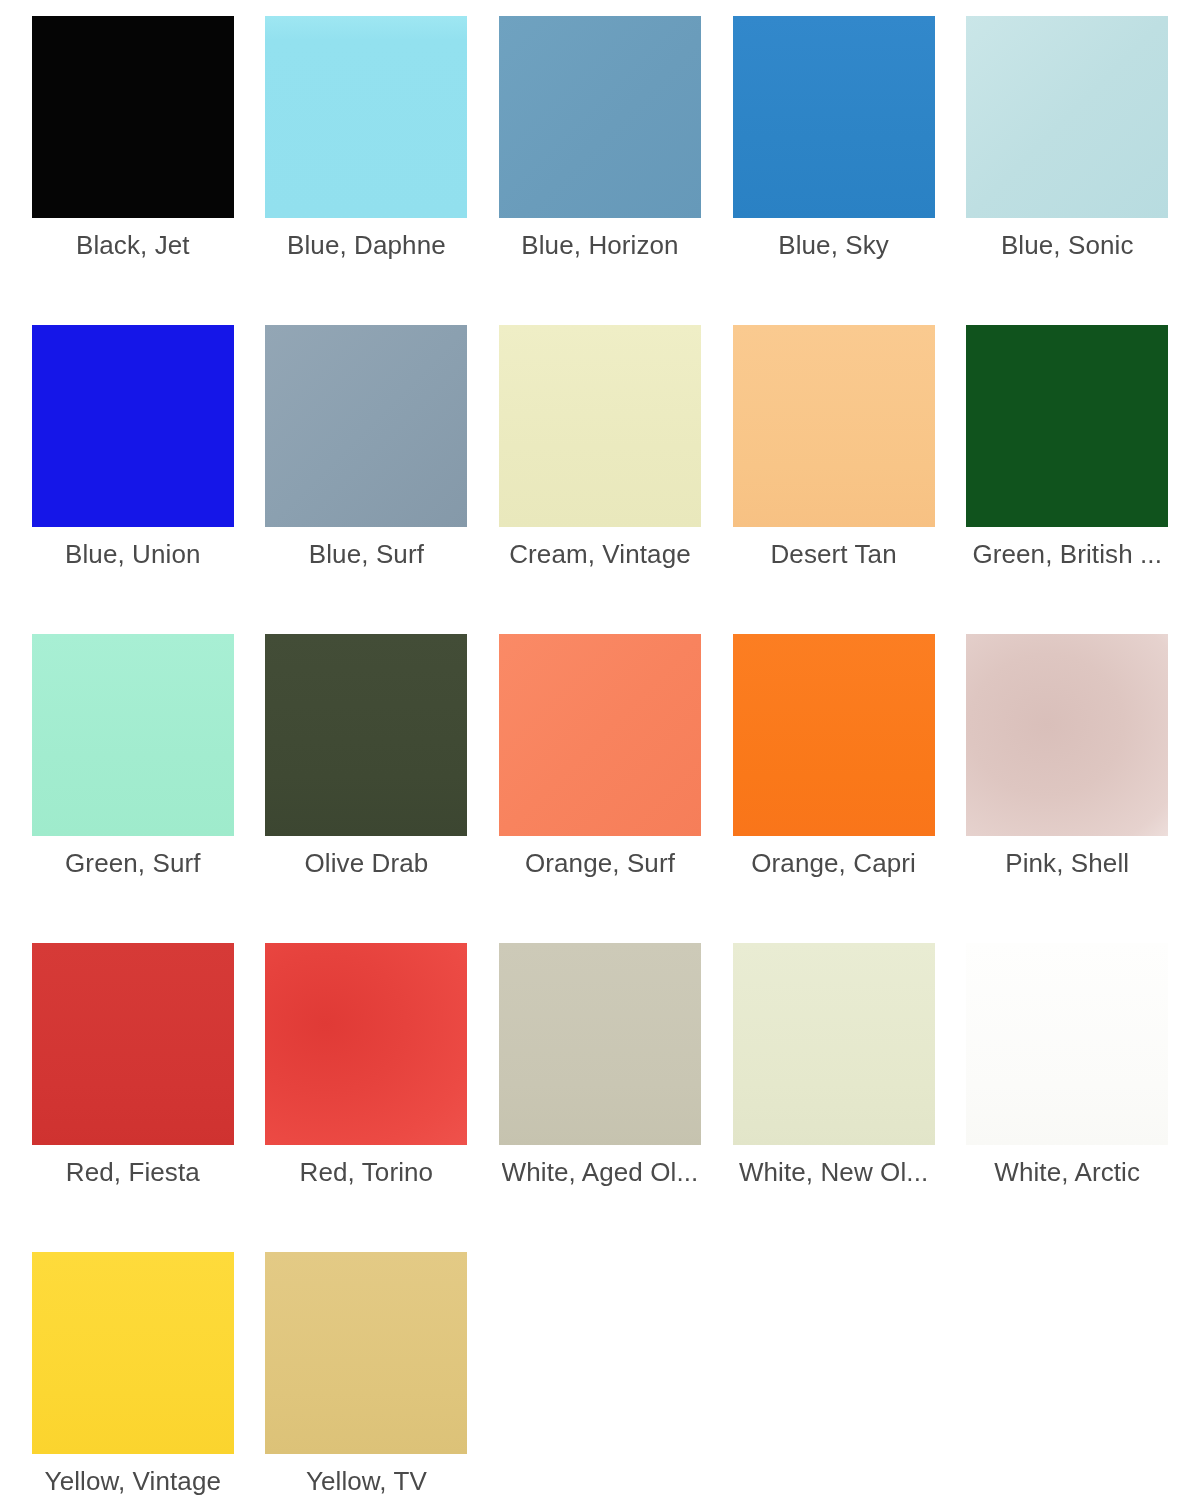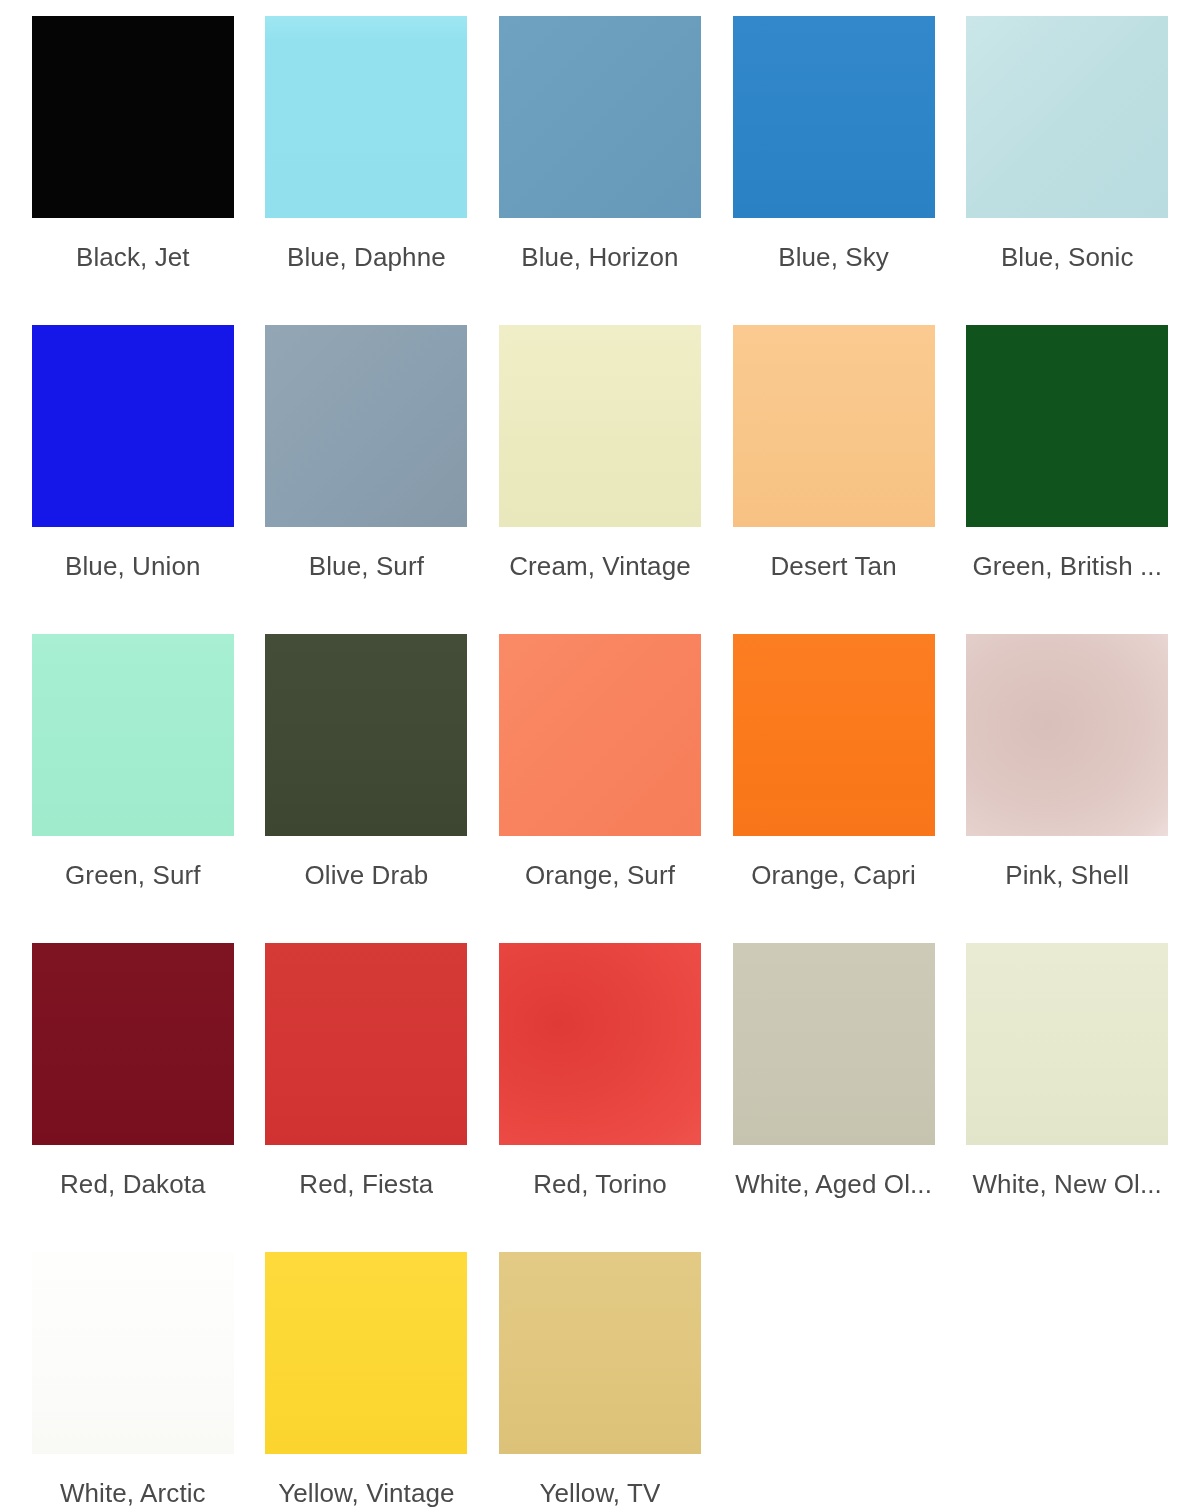--- a/index.html
+++ b/index.html
@@ -36,21 +36,21 @@
 
   .swatch-chip {
     width: 202px;
     height: 202px;
     display: block;
     flex: 0 0 auto;
     border-radius: 0;
   }
 
   .swatch-label {
-    margin-top: 24px;
+    margin-top: 12px;
     font-size: 26px;
     line-height: 1.18;
     color: #4a4a4a;
     letter-spacing: 0.1px;
     text-align: center;
     white-space: nowrap;
     max-width: 216px;
     overflow: hidden;
     font-weight: 400;
   }
@@ -113,24 +113,20 @@
     </div>
     <div class="swatch-cell">
       <div class="swatch-chip" style="background: linear-gradient(rgb(252, 126, 34) 0%, rgb(250, 120, 25) 70%, rgb(249, 117, 26) 100%);"></div>
       <div class="swatch-label">Orange, Capri</div>
     </div>
     <div class="swatch-cell">
       <div class="swatch-chip" style="background: radial-gradient(at 40% 45%, rgb(217, 191, 186) 0%, rgb(222, 198, 193) 45%, rgb(230, 210, 206) 85%, rgb(237, 222, 219) 100%);"></div>
       <div class="swatch-label">Pink, Shell</div>
     </div>
     <div class="swatch-cell">
-      <div class="swatch-chip" style="background: linear-gradient(rgb(126, 20, 34) 0%, rgb(122, 17, 32) 70%, rgb(119, 15, 30) 100%);"></div>
-      <div class="swatch-label">Red, Dakota</div>
-    </div>
-    <div class="swatch-cell">
       <div class="swatch-chip" style="background: linear-gradient(rgb(214, 58, 55) 0%, rgb(210, 53, 51) 70%, rgb(207, 50, 48) 100%);"></div>
       <div class="swatch-label">Red, Fiesta</div>
     </div>
     <div class="swatch-cell">
       <div class="swatch-chip" style="background: radial-gradient(at 30% 40%, rgb(224, 58, 54) 0%, rgb(230, 66, 61) 40%, rgb(236, 74, 68) 75%, rgb(239, 82, 76) 100%);"></div>
       <div class="swatch-label">Red, Torino</div>
     </div>
     <div class="swatch-cell">
       <div class="swatch-chip" style="background: linear-gradient(rgb(205, 202, 184) 0%, rgb(201, 198, 179) 70%, rgb(198, 195, 175) 100%);"></div>
       <div class="swatch-label">White, Aged Ol...</div>

